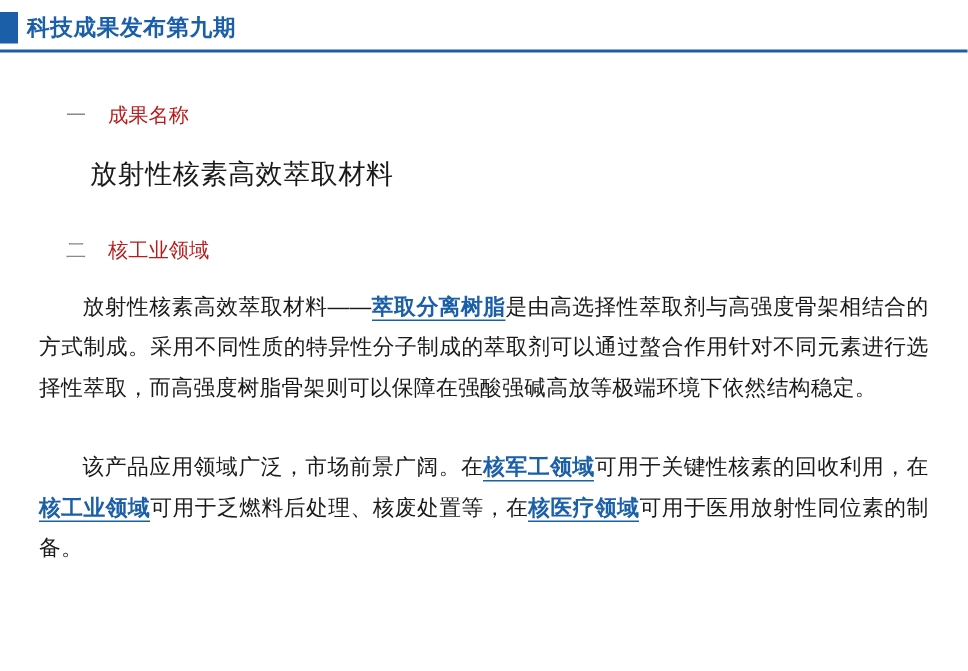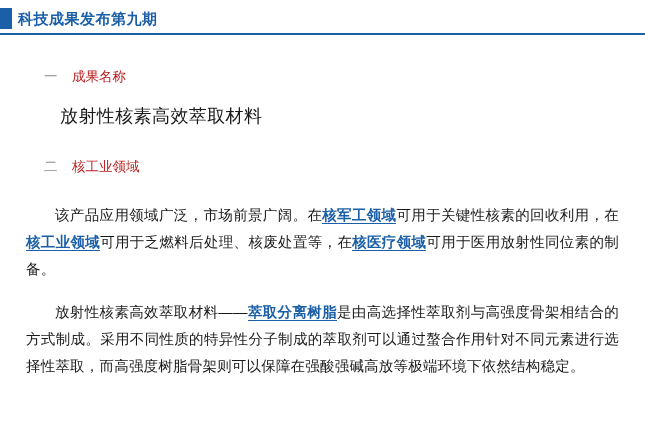--- a/index.html
+++ b/index.html
@@ -124,18 +124,18 @@
       <span class="section-label">成果名称</span>
     </div>
 
     <div class="product-name">放射性核素高效萃取材料</div>
 
     <div class="section-head">
       <span class="section-num">二</span>
       <span class="section-label">核工业领域</span>
     </div>
 
+    <p class="para"><span>放射性核素高效萃取材料——</span><span class="kw">萃取分离树脂</span><span>是由高选择性萃取剂与高强度骨架相结合的方式制成。采用不同性质的特异性分子制成的萃取剂可以通过螯合作用针对不同元素进行选择性萃取，而高强度树脂骨架则可以保障在强酸强碱高放等极端环境下依然结构稳定。</span></p>
+
     <p class="para gap"><span>该产品应用领域广泛，市场前景广阔。在</span><span class="kw">核军工领域</span><span>可用于关键性核素的回收利用，在</span><span class="kw">核工业领域</span><span>可用于乏燃料后处理、核废处置等，在</span><span class="kw">核医疗领域</span><span>可用于医用放射性同位素的制备。</span></p>
-
-    <p class="para"><span>放射性核素高效萃取材料——</span><span class="kw">萃取分离树脂</span><span>是由高选择性萃取剂与高强度骨架相结合的方式制成。采用不同性质的特异性分子制成的萃取剂可以通过螯合作用针对不同元素进行选择性萃取，而高强度树脂骨架则可以保障在强酸强碱高放等极端环境下依然结构稳定。</span></p>
 
   </div>
 </div>
 
 </body></html>

